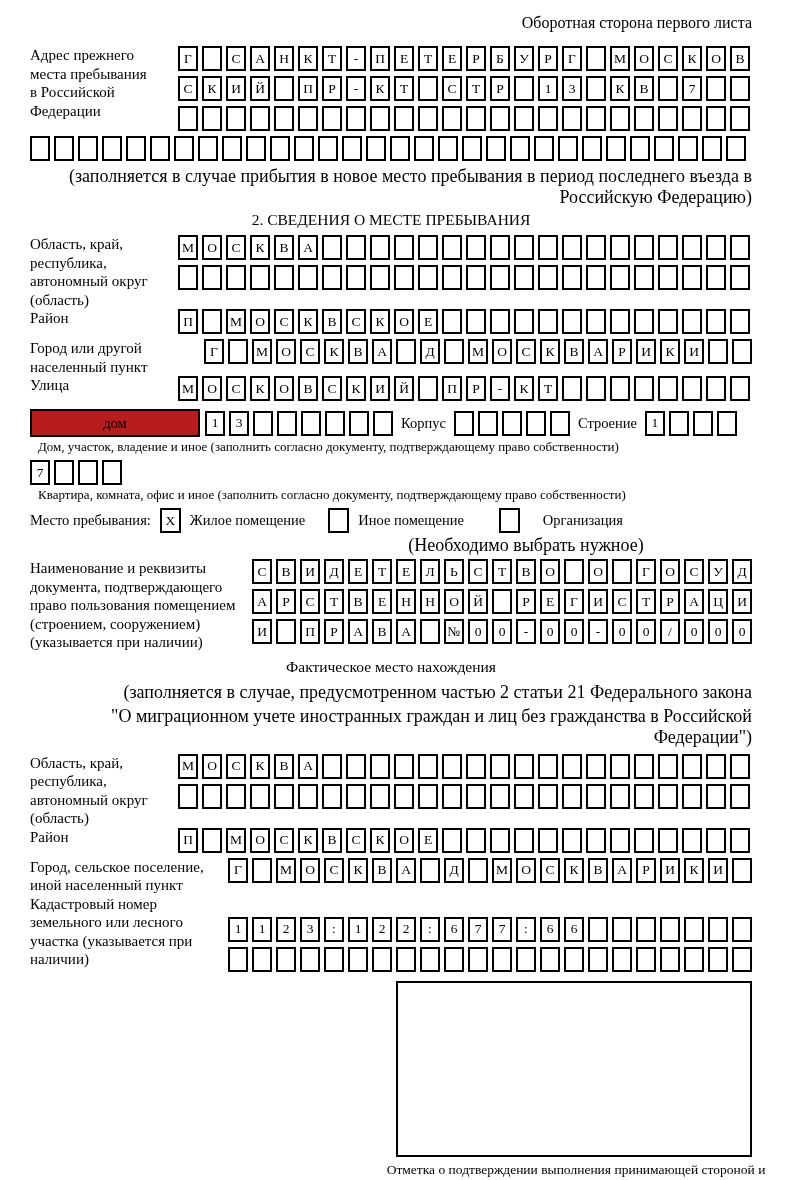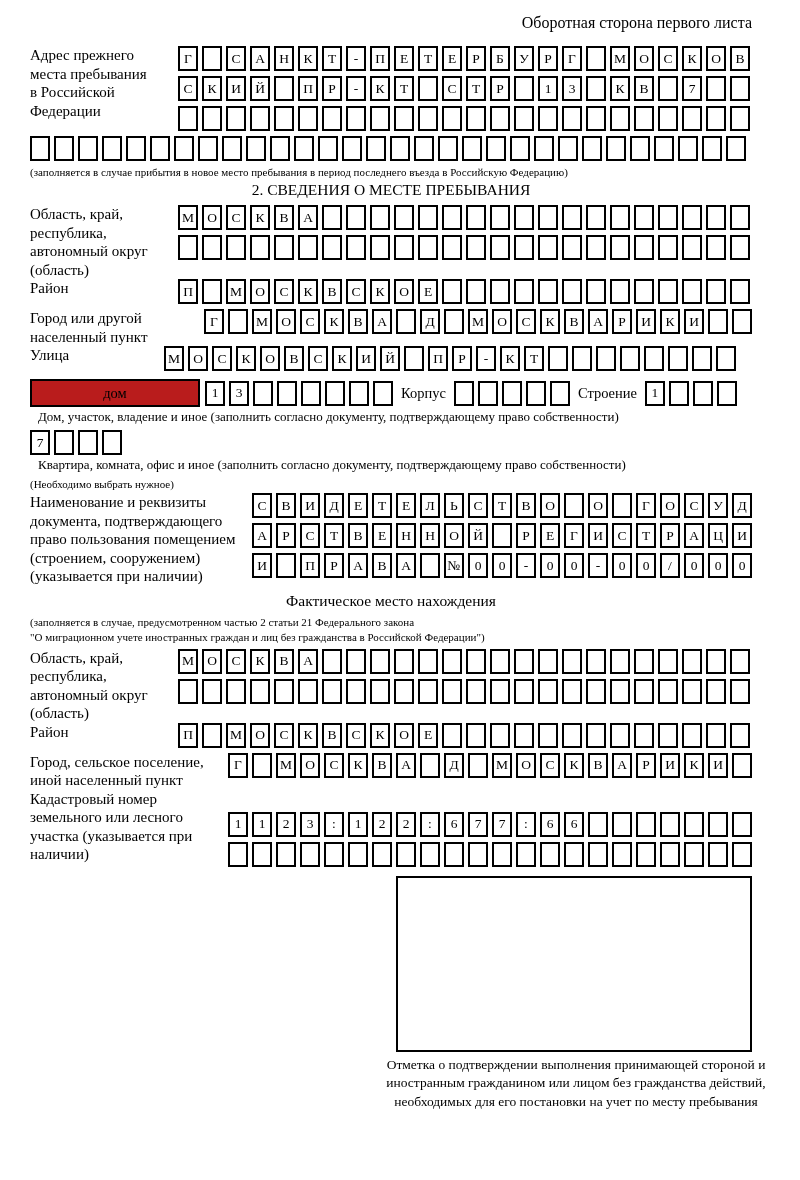--- a/index.html
+++ b/index.html
@@ -13,21 +13,21 @@
   .row-flex{display:flex;align-items:flex-start;}
   .lbl{font-size:15px;line-height:18.5px;flex:0 0 auto;}
   .grids{flex:1 1 auto;min-width:0;}
   .grid{display:flex;gap:4px;margin-bottom:5px;}
   .grid.right{justify-content:flex-end;}
   .cell{
     flex:0 0 16px;width:16px;height:21px;border:2px solid #000;
     display:flex;align-items:center;justify-content:center;
     font-size:13.5px;line-height:1;background:#fff;
   }
-  .note-c{font-size:11px;text-align:left;margin:2px 0 3px 0;}
+  .note-c{font-size:18px;text-align:right;margin:2px 0 3px 0;}
   .note-l{font-size:13px;text-align:left;margin:1px 0 5px 8px;}
   .sec-title{font-size:15.5px;font-weight:normal;text-align:center;margin:3px 0 6px 0;}
   .named-box{border:2px solid #000;height:24px;display:flex;align-items:center;justify-content:center;font-size:14.5px;background:#b91c1c;}
   .house-row{display:flex;align-items:center;gap:5px;margin:3px 0 2px 0;}
   .inline-lbl{font-size:14.5px;white-space:nowrap;padding:0 3px;}
   .check-row{display:flex;align-items:center;gap:9px;margin:4px 0 2px 0;font-size:14.5px;}
   .checkbox{flex:0 0 17px;width:17px;height:21px;border:2px solid #000;display:flex;align-items:center;justify-content:center;font-size:13.5px;}
   .half-note{width:85%;}
   .stamp-wrap{display:flex;flex-direction:column;align-items:flex-end;margin-top:4px;}
   .stamp-box{width:352px;height:172px;border:2px solid #000;background:#fff;}
@@ -274,21 +274,21 @@
           <span class="cell">И</span>
           <span class="cell">К</span>
           <span class="cell">И</span>
           <span class="cell"></span>
           <span class="cell"></span>
         </div>
       </div>
   </div>
 
   <div class="row-flex">
-    <div class="lbl" style="width:122px;padding-right:12px;">Улица</div>
+    <div class="lbl" style="width:122px;padding-right:26px;">Улица</div>
     <div class="grids">
         <div class="grid">
           <span class="cell">М</span>
           <span class="cell">О</span>
           <span class="cell">С</span>
           <span class="cell">К</span>
           <span class="cell">О</span>
           <span class="cell">В</span>
           <span class="cell">С</span>
           <span class="cell">К</span>
@@ -345,20 +345,29 @@
   <div class="house-row">
     <div class="grid" style="margin-bottom:0;">
         <span class="cell">7</span>
         <span class="cell"></span>
         <span class="cell"></span>
         <span class="cell"></span>
       </div>
   </div>
   <div class="note-l">Квартира, комната, офис и иное (заполнить согласно документу, подтверждающему право собственности)</div>
 
+  <div class="check-row">
+    <span>Место пребывания:</span>
+    <span class="checkbox">X</span>
+    <span>Жилое помещение</span>
+    <span class="checkbox" style="margin-left:14px;"></span>
+    <span>Иное помещение</span>
+    <span class="checkbox" style="margin-left:26px;"></span>
+    <span style="margin-left:14px;">Организация</span>
+  </div>
   <div class="note-c half-note">(Необходимо выбрать нужное)</div>
 
   <div class="row-flex">
     <div class="lbl" style="width:206px;padding-right:16px;">Наименование и реквизиты документа, подтверждающего право пользования помещением (строением, сооружением) (указывается при наличии)</div>
     <div class="grids">
       <div class="grid right">
           <span class="cell">С</span>
           <span class="cell">В</span>
           <span class="cell">И</span>
           <span class="cell">Д</span>

